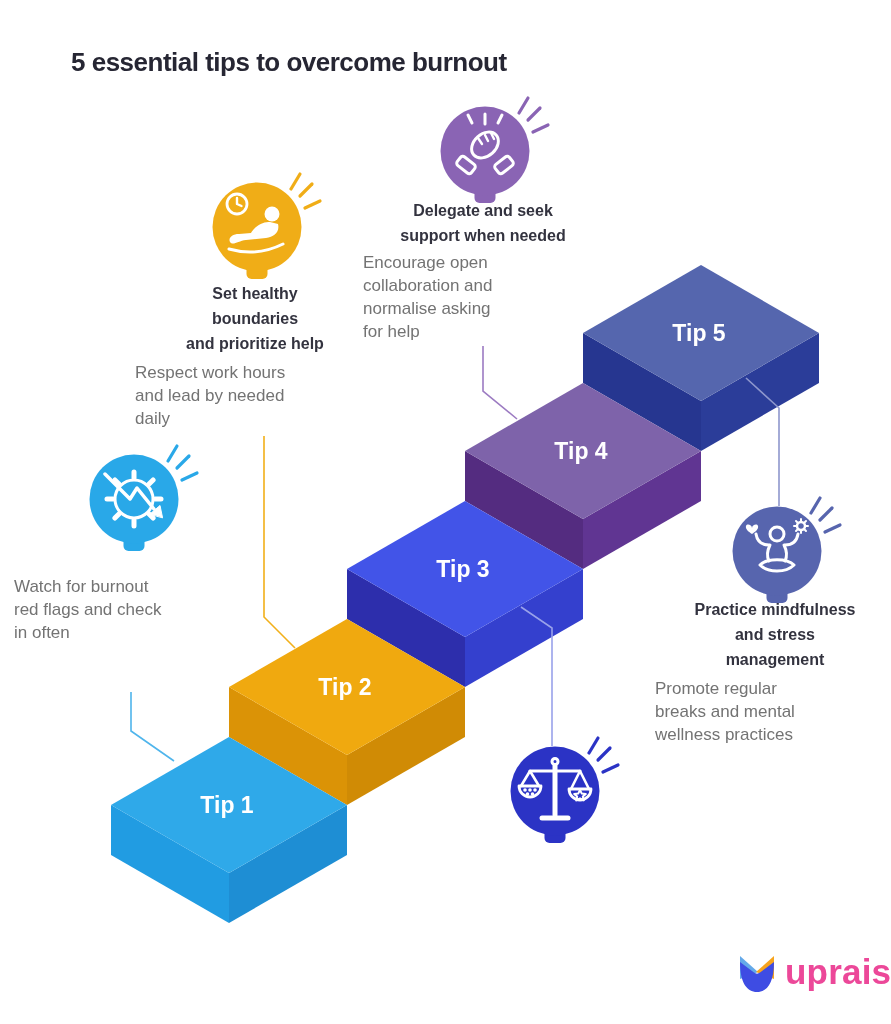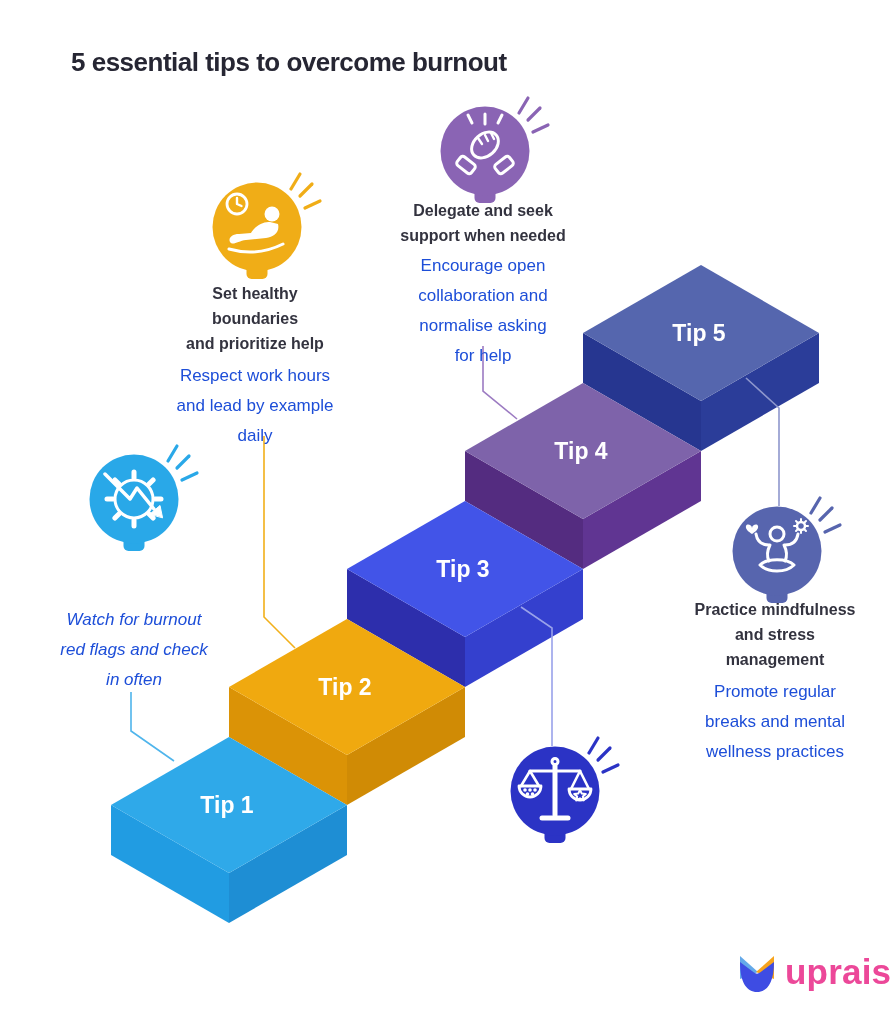--- a/index.html
+++ b/index.html
@@ -12,22 +12,22 @@
     font-size:26px;font-weight:700;letter-spacing:-0.5px;color:#262633;
   }
   .stairs{position:absolute;left:0;top:0;}
   .step-label{font-size:23px;font-weight:700;font-family:"Liberation Sans",sans-serif;}
   .tip-icon{position:absolute;}
   .tip-heading{
     position:absolute;width:240px;text-align:center;white-space:pre-line;
     font-size:16px;line-height:25px;font-weight:700;color:#33333F;
   }
   .tip-body{
-    position:absolute;width:240px;text-align:center;white-space:pre-line;
-    font-size:17px;line-height:30px;font-weight:400;color:#1d4ed8;
+    position:absolute;width:240px;text-align:left;white-space:pre-line;
+    font-size:17px;line-height:23px;font-weight:400;color:#737373;
   }
   .logo{position:absolute;left:737px;top:951px;display:flex;align-items:center;gap:8px;}
   .logo-text{font-size:35px;font-weight:600;color:#ec4899;letter-spacing:0.2px;}
 </style>
 </head>
 <body>
 
 <div class="canvas">
 
   <div class="title">5 essential tips to overcome burnout</div>
@@ -169,29 +169,29 @@
       <path d="M-7,-6 C-10,0 -10,6 -8,10 M7,-6 C10,0 10,6 8,10"></path>
       <path d="M-17,14 C-10,7 10,7 17,14 C12,19 6,20 0,20 C-6,20 -12,19 -17,14 Z"></path>
       <path fill="#ffffff" stroke="none" transform="translate(-25,-26)" d="M0,3 C0,0 -5,-2 -6,1 C-7,4 -3,7 0,9 C3,7 7,4 6,1 C5,-2 0,0 0,3 Z"></path>
       <g transform="translate(24,-25)">
         <circle r="4" stroke-width="2.5"></circle>
         <path stroke-width="2" d="M0,-4 L0,-7 M4,0 L7,0 M0,4 L0,7 M-4,0 L-7,0 M2.8,-2.8 L5,-5 M2.8,2.8 L5,5 M-2.8,2.8 L-5,5 M-2.8,-2.8 L-5,-5"></path>
       </g>
     </g>
   </svg>
 
-  <div class="tip-body" style="left:14px;top:605px;font-style:italic;">Watch for burnout
+  <div class="tip-body" style="left:14px;top:575px;">Watch for burnout
 red flags and check
 in often</div>
 
   <div class="tip-heading" style="left:135px;top:281px;">Set healthy
 boundaries
 and prioritize help</div>
   <div class="tip-body" style="left:135px;top:361px;">Respect work hours
-and lead by example
+and lead by needed
 daily</div>
 
 
   <div class="tip-heading" style="left:363px;top:198px;">Delegate and seek
 support when needed</div>
   <div class="tip-body" style="left:363px;top:251px;">Encourage open
 collaboration and
 normalise asking
 for help</div>
 

